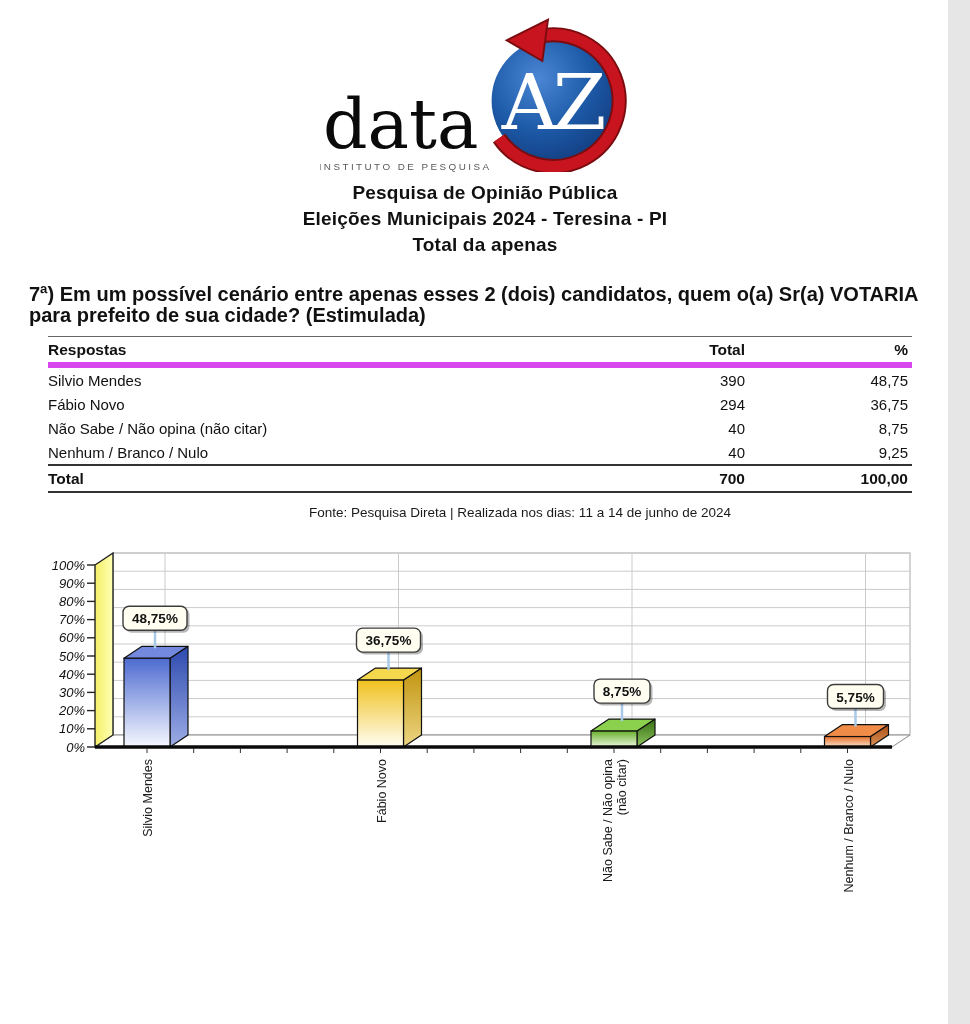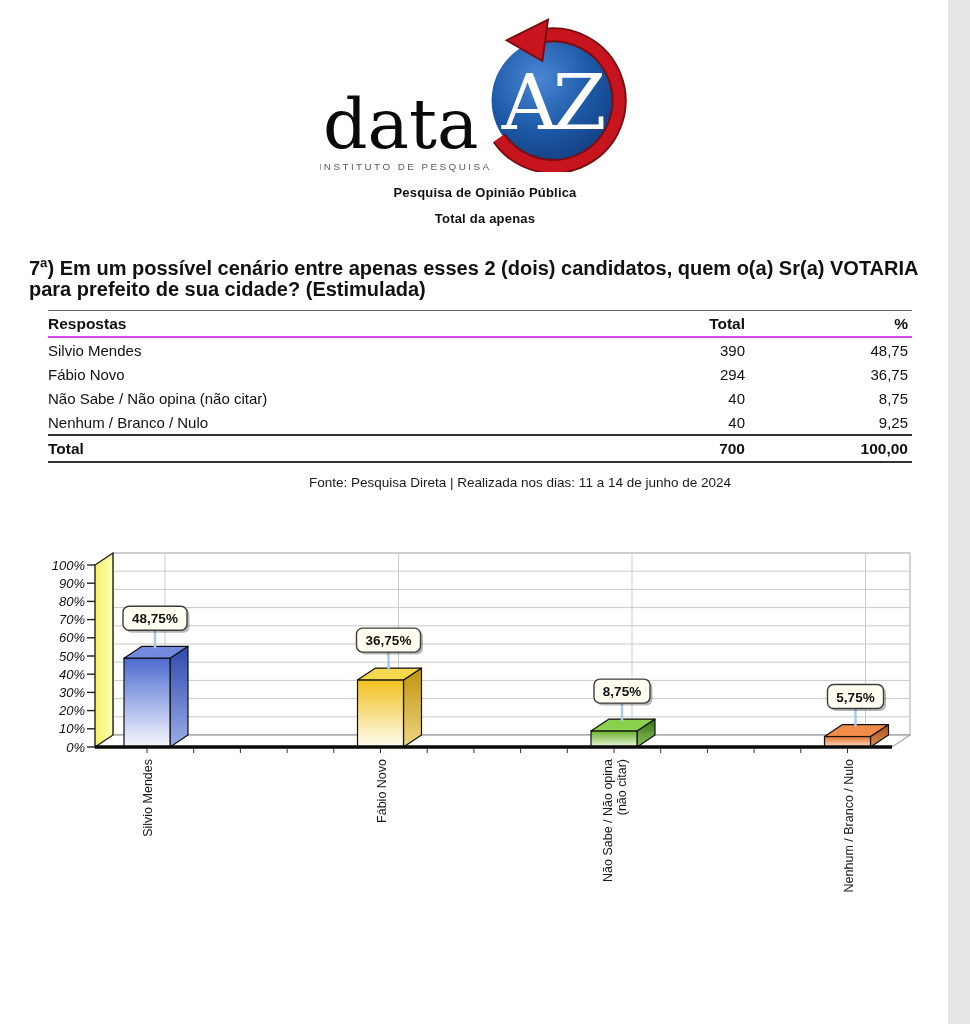--- a/index.html
+++ b/index.html
@@ -2,25 +2,25 @@
 <html><head>
 <meta charset="utf-8">
 <style>
   * { margin:0; padding:0; box-sizing:border-box; }
   html,body { width:970px; height:1024px; background:#ffffff; overflow:hidden;
               font-family:"Liberation Sans", sans-serif; color:#111; position:relative; }
   .photo-edge-right { position:absolute; top:0; right:0; width:22px; height:1024px;
                       background:#e6e6e6; }
   .logo-wrap { width:100%; display:flex; justify-content:center; padding-top:14px; }
   .logo-wrap svg { width:330px; height:158px; font-family:"Liberation Sans", sans-serif; }
-  .title-block { text-align:center; margin-top:8px; font-weight:bold; font-size:13px;
+  .title-block { text-align:center; margin-top:8px; font-weight:bold; font-size:19px;
                  line-height:26px; letter-spacing:0.2px; }
   .question { margin:26px 50px 0 29px; font-weight:bold; font-size:20px; line-height:21px; }
   table.results { width:864px; margin:10px 0 0 48px; border-collapse:collapse; font-size:15px; }
-  table.results thead tr { border-top:1.5px solid #666; border-bottom:2px solid #d946ef; }
+  table.results thead tr { border-top:1.5px solid #666; border-bottom:6px solid #d946ef; }
   table.results th { font-weight:bold; text-align:left; padding:4px 0 3px 0; font-size:15.5px; }
   table.results td { padding:3.5px 0; }
   table.results th.num, table.results td.num { text-align:right; }
   table.results .col-total { width:180px; }
   table.results .col-pct { width:167px; padding-right:4px; }
   table.results tfoot tr { border-top:2px solid #333; border-bottom:2px solid #333; font-weight:bold; }
   table.results tfoot td { font-size:15.5px; }
   .fonte { margin:12px 0 0 70px; font-size:13.5px; color:#1a1a1a;text-align:center; }
   .chart-abs { position:absolute; left:50px; top:543px; }
   .chart-abs svg { font-family:"Liberation Sans", sans-serif; display:block; }
@@ -46,20 +46,21 @@
       <polygon points="198,8 242,-14 236,30" fill="#c8141e" stroke="#7a0c10" stroke-width="2"></polygon>
     </g>
     <text x="246" y="102" text-anchor="middle" font-family="DejaVu Serif, serif" font-size="82" letter-spacing="-5" fill="#ffffff">AZ</text>
     <text x="168" y="122" text-anchor="end" font-family="DejaVu Serif, serif" font-size="74" fill="#0a0a0a">data</text>
     <text x="90" y="146" text-anchor="middle" font-size="10.5" letter-spacing="2.6" fill="#5a5a5a">INSTITUTO DE PESQUISA</text>
   </svg>
 </div>
 
 <div class="title-block">
   <div>Pesquisa de Opinião Pública</div>
+  <div>Eleições Municipais 2024 - Teresina - PI</div>
   <div>Total da apenas</div>
 </div>
 
 <div class="question">7ª) Em um possível cenário entre apenas esses 2 (dois) candidatos, quem o(a) Sr(a) VOTARIA para prefeito de sua cidade?  (Estimulada)</div>
 
 <table class="results">
   <thead>
     <tr>
       <th>Respostas</th>
       <th class="num col-total">Total</th>

